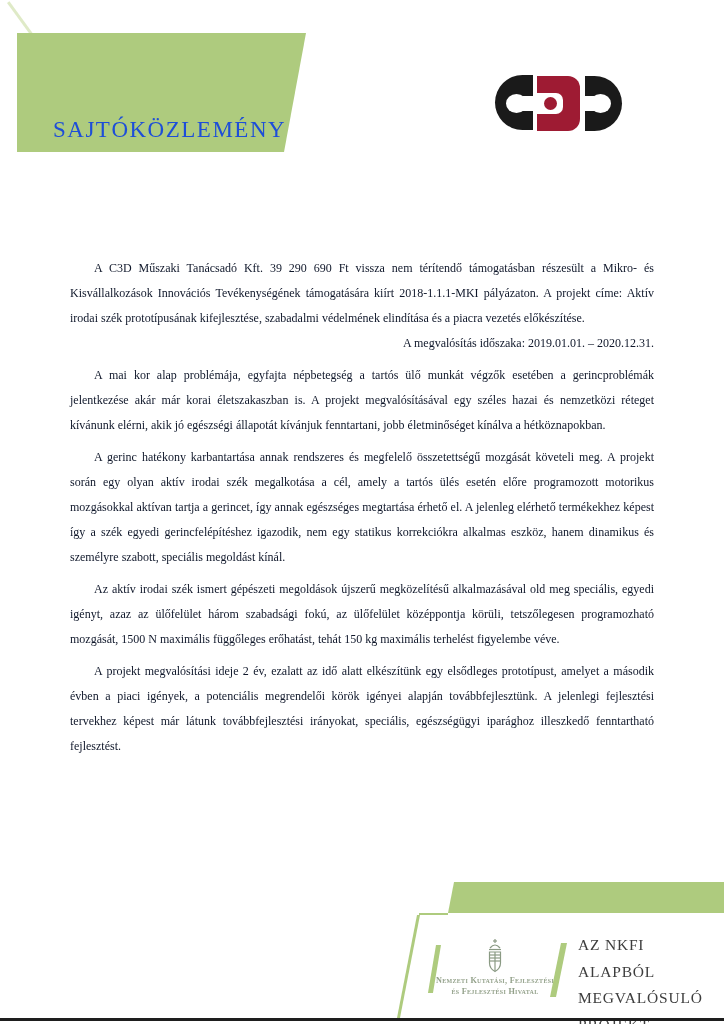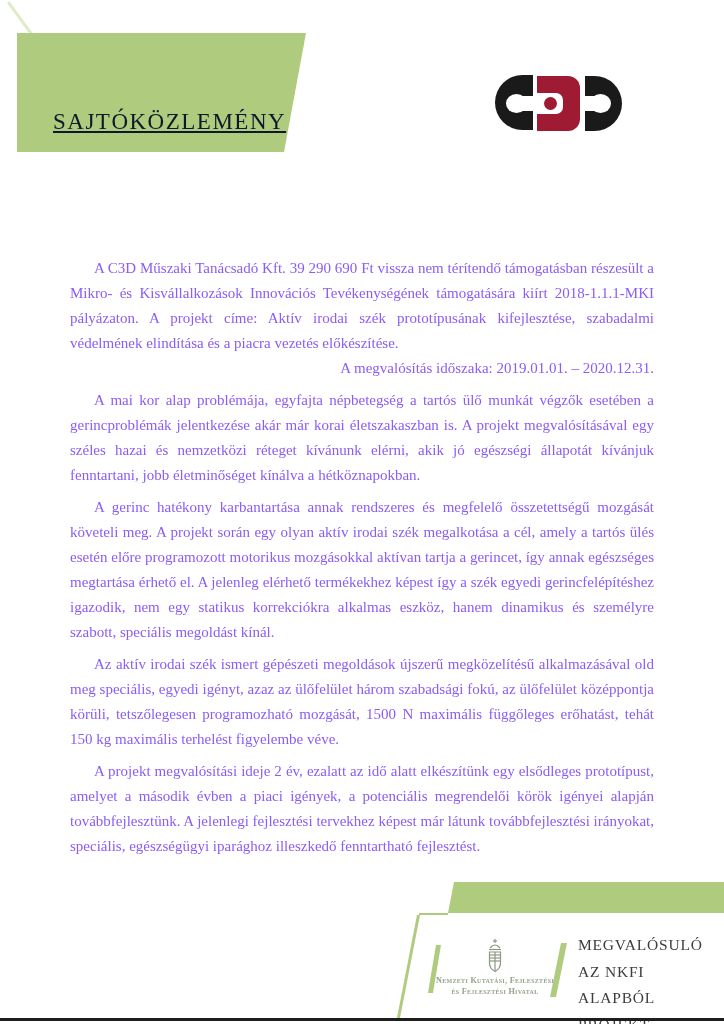--- a/index.html
+++ b/index.html
@@ -14,41 +14,41 @@
     background:#d4e3b4; transform:rotate(-36deg); transform-origin:top left; opacity:.75;
   }
 
   
   .banner {
     position:absolute; left:17px; top:33px; width:289px; height:119px;
     background:#aecb7e;
     clip-path:polygon(0 0, 289px 0, 267px 119px, 0 119px);
   }
   .banner-title {
-    position:absolute; left:36px; top:76px;
-    font-size:23px; letter-spacing:1.5px; color:#0f172a; white-space:nowrap;text-decoration:underline;
+    position:absolute; left:36px; top:84px;
+    font-size:23px; letter-spacing:1.5px; color:#1d4ed8; white-space:nowrap;
   }
 
   
   .c3d-logo { position:absolute; left:495px; top:75px; width:127px; height:57px; }
   .c3d-logo div { position:absolute; }
   .gL      { left:0;   top:1;  width:38px; height:55px; background:#1a1a1a; border-radius:28px 0 0 28px; }
   .gL-hole { left:11px;top:19px;width:21px; height:19px; background:#fff; border-radius:50%; }
   .gL-slit { left:28px;top:21px;width:10px; height:15px; background:#fff; }
   .g3      { left:42px;top:1px; width:43px; height:55px; background:#9e1b33; border-radius:0 12px 12px 0; }
   .g3-hole { left:42px;top:18px;width:26px; height:21px; background:#fff; border-radius:0 7px 7px 0; }
   .g3-dot  { left:49px;top:22px;width:13px; height:13px; background:#9e1b33; border-radius:50%; }
   .gR      { left:90px;top:1px; width:37px; height:55px; background:#1a1a1a; border-radius:0 28px 28px 0; }
   .gR-hole { left:95px;top:19px;width:21px; height:19px; background:#fff; border-radius:50%; }
   .gR-slit { left:90px;top:21px;width:9px;  height:15px; background:#fff; }
 
   
   .body-text {
     position:absolute; left:70px; top:256px; width:584px;
-    font-size:15px; line-height:25px; color:#8b5cf6;
+    font-size:12px; line-height:25px; color:#0f172a;
     text-align:justify;
   }
   .body-text p { margin:0 0 7px 0; text-indent:24px; }
   .body-text p.no-gap { margin-bottom:0; }
   .body-text p.date-line { text-align:right; }
 
   
   .band {
     position:absolute; left:440px; top:882px; width:284px; height:31px;
     background:#aecb7e;
@@ -127,20 +127,20 @@
   </svg>
 
   <div class="office">
     <div>Nemzeti Kutatási, Fejlesztési</div>
     <div>és Fejlesztési Hivatal</div>
   </div>
 
   <div class="slash slash2"></div>
 
   <div class="project">
+    <div>AZ NKFI ALAPBÓL</div>
     <div>MEGVALÓSULÓ</div>
-    <div>AZ NKFI ALAPBÓL</div>
     <div>PROJEKT</div>
   </div>
 
   <div class="bottom-rule"></div>
 
 </div>
 
 </body></html>

